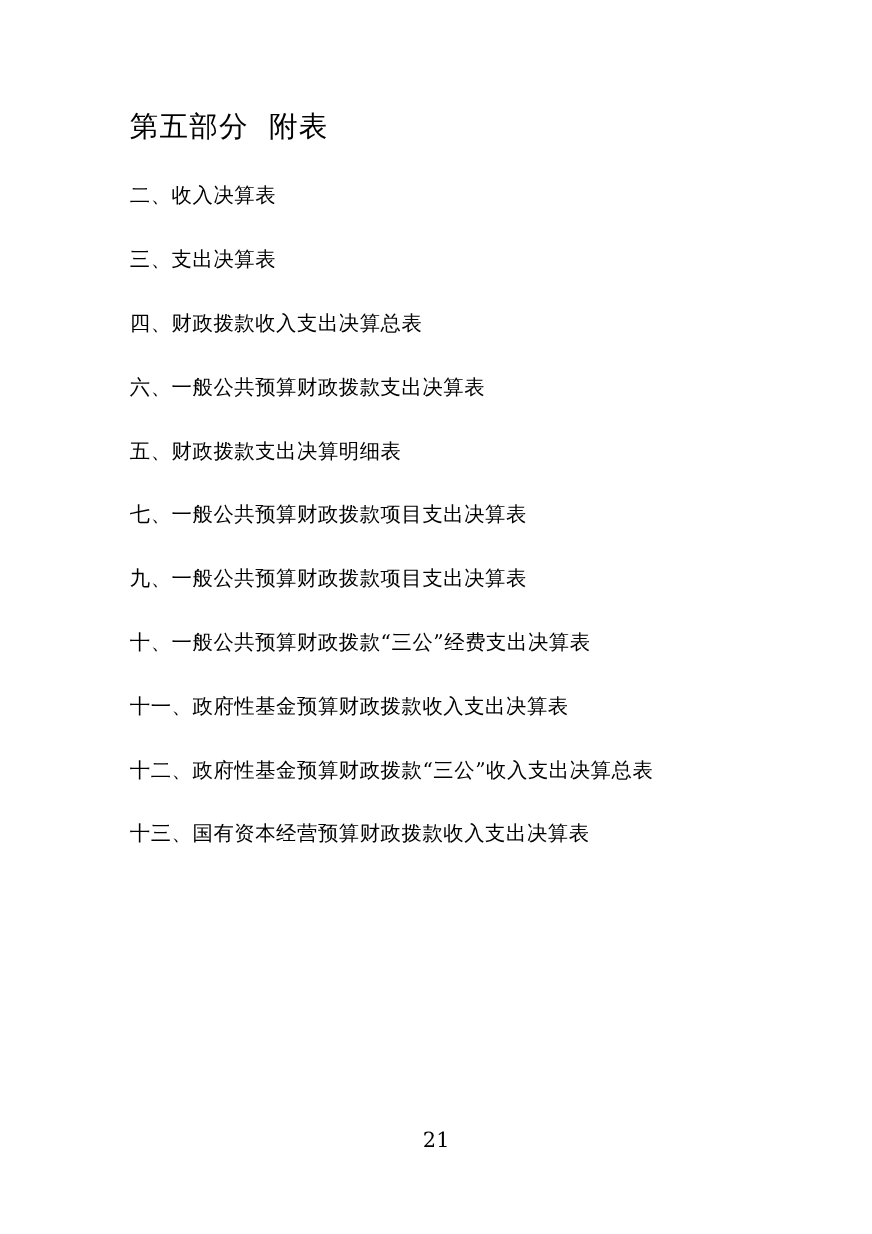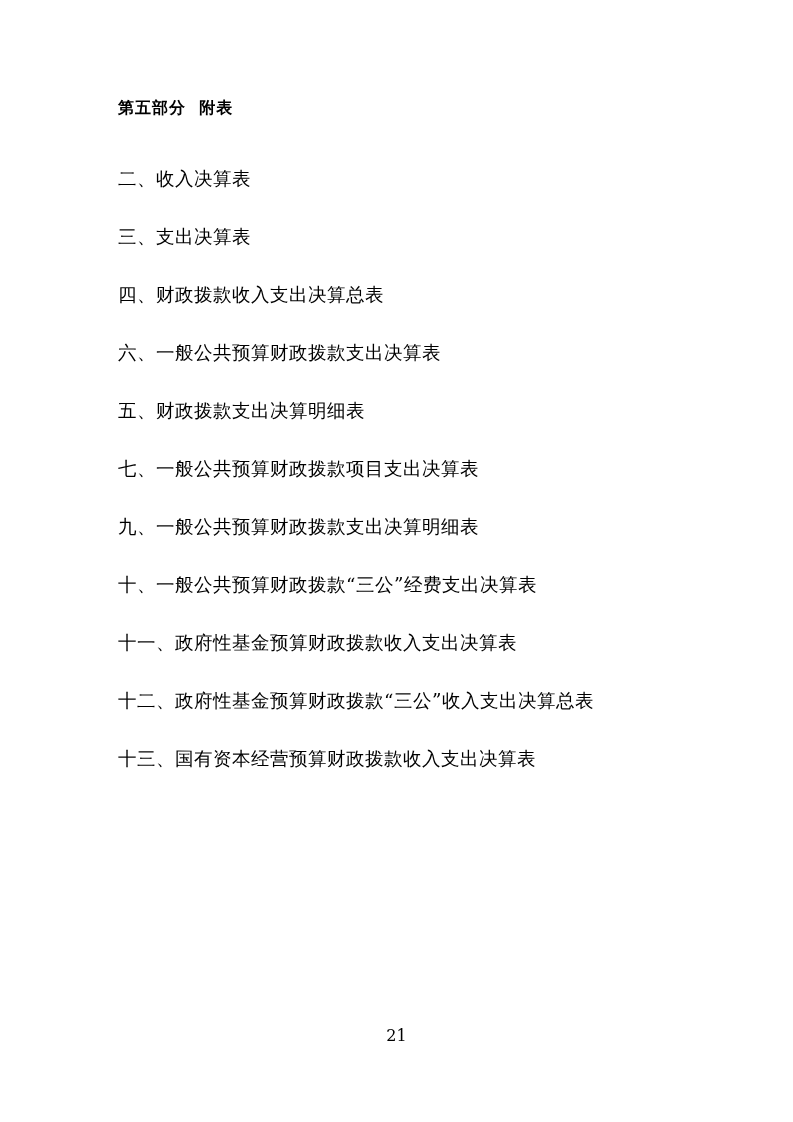--- a/index.html
+++ b/index.html
@@ -20,22 +20,22 @@
     top: 0;
     left: 0;
     width: 793px;
     height: 1122px;
     box-sizing: border-box;
   }
   .doc-title {
     position: absolute;
     left: 118px;
     top: 98px;
-    font-size: 16px;
-    font-weight: bold;
+    font-size: 26px;
+    font-weight: normal;
     letter-spacing: 1px;
     font-family: "DejaVu Sans", "Liberation Sans", sans-serif;
     white-space: pre;
   }
   .toc {
     position: absolute;
     left: 118px;
     top: 168px;
     width: 600px;
   }
@@ -46,39 +46,39 @@
     letter-spacing: 0.5px;
     white-space: nowrap;
     font-family: "DejaVu Serif", "Liberation Serif", serif;
   }
   .page-number {
     position: absolute;
     left: 0;
     top: 1026px;
     width: 793px;
     text-align: center;
-    font-size: 16px;
+    font-size: 19px;
     font-family: "DejaVu Serif", "Liberation Serif", serif;
   }
 </style>
 </head>
 <body>
 
 <div class="page">
 
   <div class="doc-title">第五部分  附表</div>
 
   <div class="toc">
     <div class="toc-item">二、收入决算表</div>
     <div class="toc-item">三、支出决算表</div>
     <div class="toc-item">四、财政拨款收入支出决算总表</div>
     <div class="toc-item">六、一般公共预算财政拨款支出决算表</div>
     <div class="toc-item">五、财政拨款支出决算明细表</div>
     <div class="toc-item">七、一般公共预算财政拨款项目支出决算表</div>
-    <div class="toc-item">九、一般公共预算财政拨款支出决算明细表</div>
+    <div class="toc-item">九、一般公共预算财政拨款项目支出决算表</div>
     <div class="toc-item">十、一般公共预算财政拨款“三公”经费支出决算表</div>
     <div class="toc-item">十一、政府性基金预算财政拨款收入支出决算表</div>
     <div class="toc-item">十二、政府性基金预算财政拨款“三公”收入支出决算总表</div>
     <div class="toc-item">十三、国有资本经营预算财政拨款收入支出决算表</div>
   </div>
 
   <div class="page-number">21</div>
 
 </div>
 

